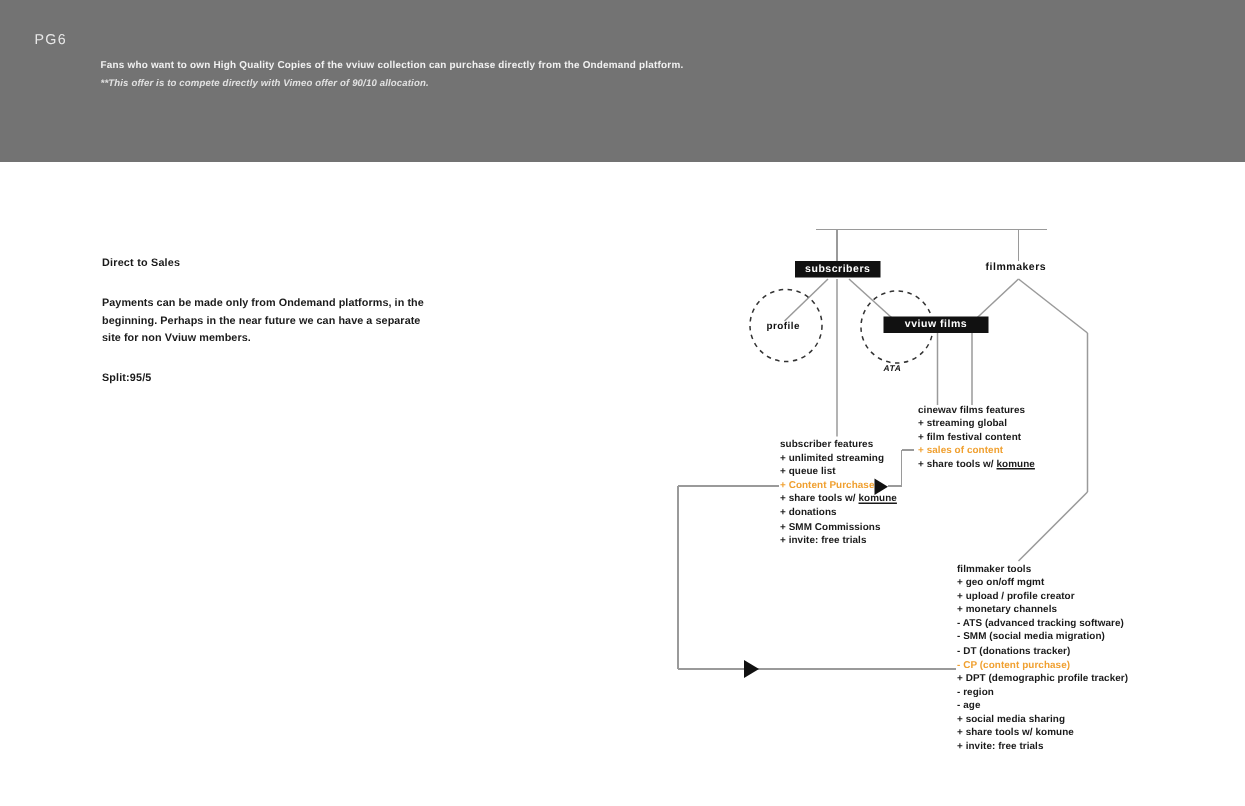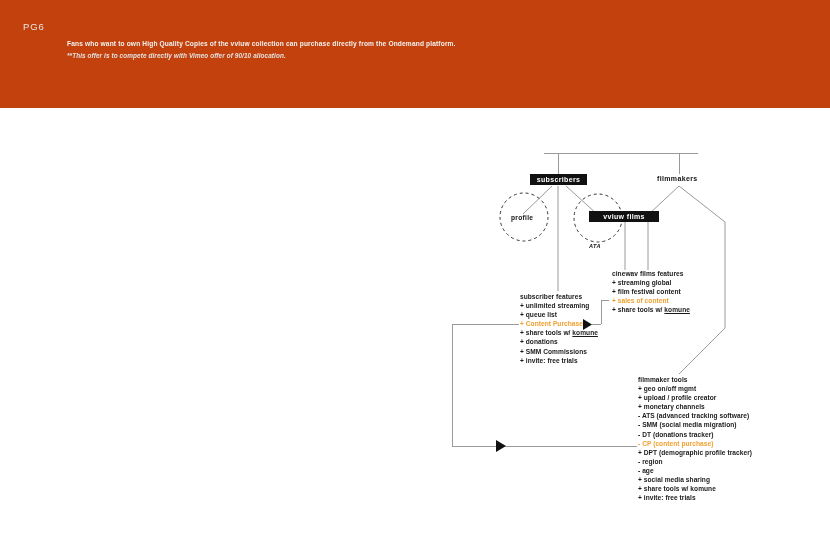--- a/index.html
+++ b/index.html
@@ -14,21 +14,21 @@
     position: relative;
     width: 830px; height: 537px;
     background: #ffffff;
   }
 
   
   #header {
     position: absolute;
     left: 0; top: 0;
     width: 830px; height: 108px;
-    background: #c2410c;
+    background: #737373;
   }
   #pg-label {
     position: absolute;
     left: 23px; top: 21px;
     font-size: 9.5px;
     letter-spacing: 0.9px;
     color: #e8e8e8;
     font-weight: 400;
   }
   #header-title {
@@ -157,20 +157,25 @@
 <body>
 
 <div id="page">
 
   <div id="header">
     <div id="pg-label">PG6</div>
     <div id="header-sub1">Fans who want to own High Quality Copies of the vviuw collection can purchase directly from the Ondemand platform.</div>
     <div id="header-sub2">**This offer is to compete directly with Vimeo offer of 90/10 allocation.</div>
   </div>
 
+  <div id="left-block">
+    <div id="left-heading">Direct to Sales</div>
+    <div id="left-body">Payments can be made only from Ondemand platforms, in the beginning.  Perhaps in the near future we can have a separate site for non Vviuw members.</div>
+    <div id="left-split">Split:95/5</div>
+  </div>
 
   <svg id="diagram" viewBox="0 0 830 537">
     <g stroke="#9a9a9a" stroke-width="1" fill="none" shape-rendering="crispEdges">
 
       <line x1="544" y1="153" x2="698" y2="153"></line>
 
       <line x1="558" y1="153" x2="558" y2="174"></line>
 
       <line x1="679" y1="153" x2="679" y2="174"></line>
     </g>

